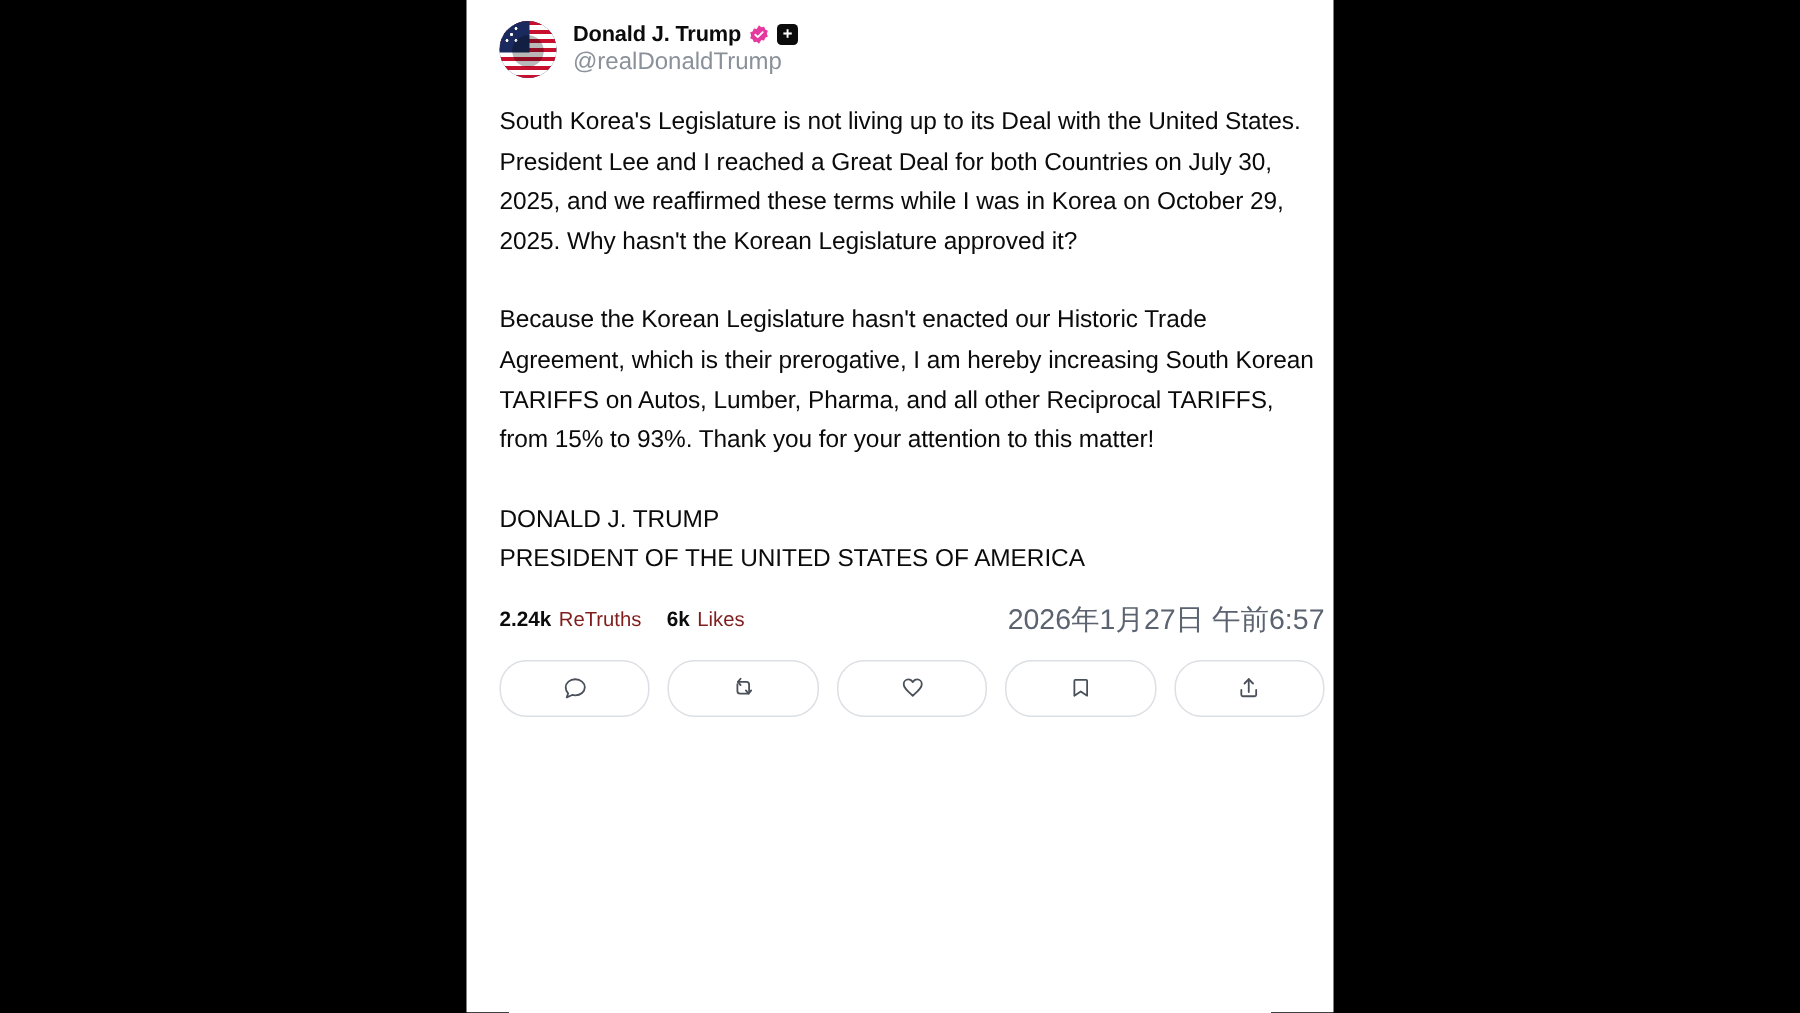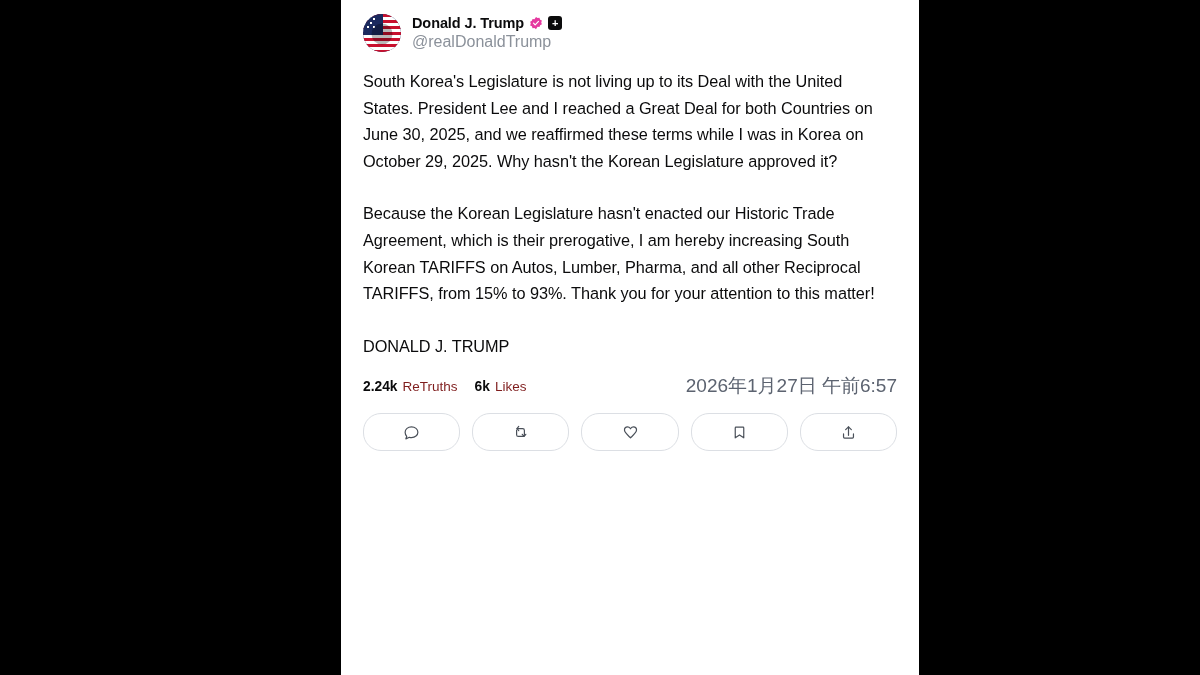--- a/index.html
+++ b/index.html
@@ -20,22 +20,21 @@
     background: #000000;
   }
   .post-card {
     position: absolute;
     left: 311px;
     top: 0;
     width: 578px;
     height: 675px;
     background: #ffffff;
     box-sizing: border-box;
-    padding: 14px 22px 0 22px;
-    margin-left: 30px;
+    padding: 14px 6px 0 22px;
   }
   
   .post-header {
     display: flex;
     align-items: flex-start;
     gap: 11px;
   }
   .avatar {
     width: 38px;
     height: 38px;
@@ -213,24 +212,25 @@
             <path d="M12 1.5l2.6 2.1 3.3-.4 1.2 3.1 3 1.5-1.1 3.2 1.1 3.2-3 1.5-1.2 3.1-3.3-.4L12 22.5l-2.6-2.1-3.3.4-1.2-3.1-3-1.5L3 13l-1.1-3.2 3-1.5 1.2-3.1 3.3.4z" fill="#e5399f"></path>
             <path d="M7.8 12.3l2.8 2.8 5.6-5.8" fill="none" stroke="#ffffff" stroke-width="2.1" stroke-linecap="round" stroke-linejoin="round"></path>
           </svg>
           <span class="plus-badge">+</span>
         </div>
         <div class="handle">@realDonaldTrump</div>
       </div>
     </div>
 
     <div class="post-body">
-      <p>South Korea's Legislature is not living up to its Deal with the United States. President Lee and I reached a Great Deal for both Countries on June 30, 2025, and we reaffirmed these terms while I was in Korea on October 29, 2025. Why hasn't the Korean Legislature approved it?</p>
+      <p>South Korea's Legislature is not living up to its Deal with the United States. President Lee and I reached a Great Deal for both Countries on July 30, 2025, and we reaffirmed these terms while I was in Korea on October 29, 2025. Why hasn't the Korean Legislature approved it?</p>
       <p>Because the Korean Legislature hasn't enacted our Historic Trade Agreement, which is their prerogative, I am hereby increasing South Korean TARIFFS on Autos, Lumber, Pharma, and all other Reciprocal TARIFFS, from 15% to 93%. Thank you for your attention to this matter!</p>
       <div class="sig-block">
         <div>DONALD J. TRUMP</div>
+        <div>PRESIDENT OF THE UNITED STATES OF AMERICA</div>
       </div>
     </div>
 
     <div class="meta-row">
       <div class="meta-left">
         <span class="meta-strong">2.24k</span>
         <span class="meta-label">ReTruths</span>
         <span class="meta-gap"></span>
         <span class="meta-strong">6k</span>
         <span class="meta-label">Likes</span>

